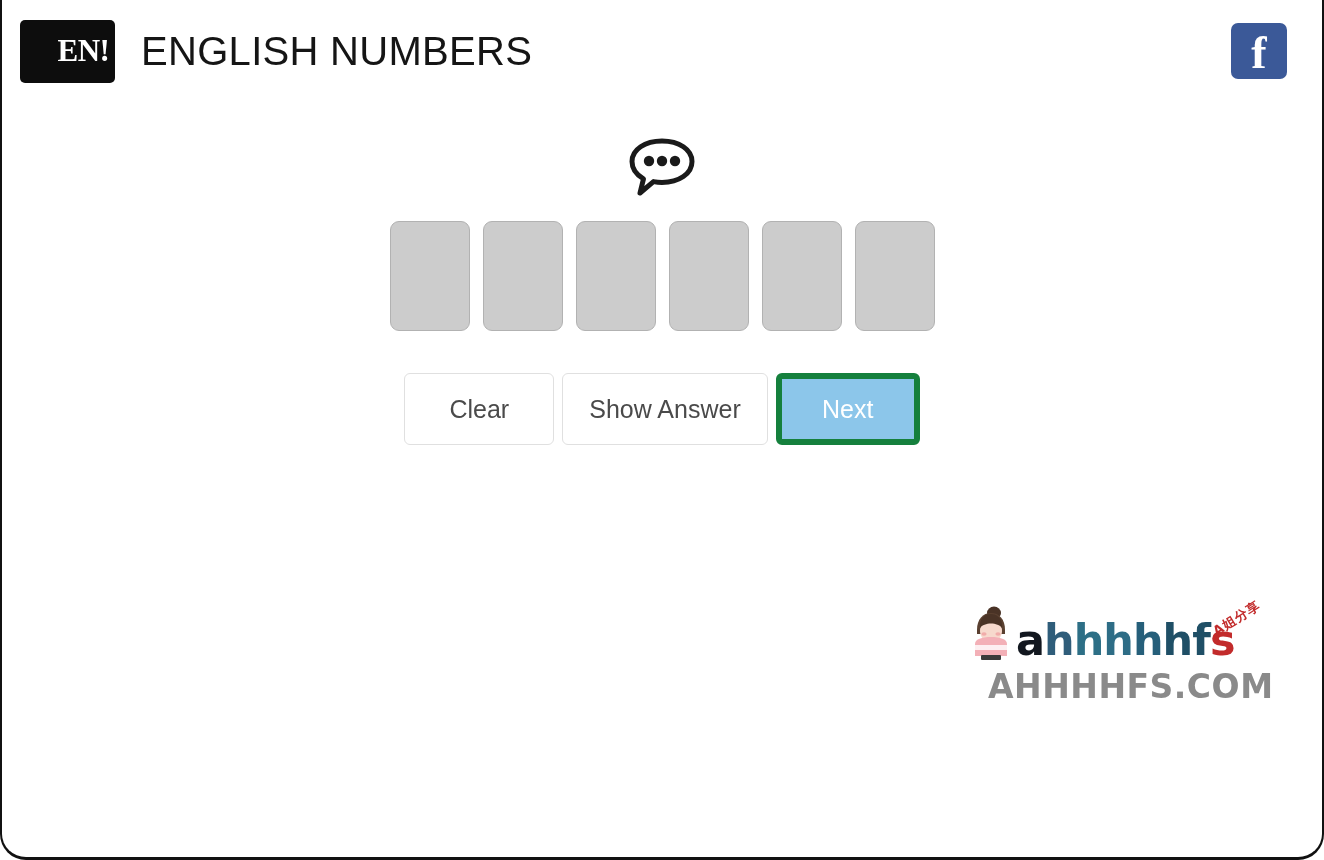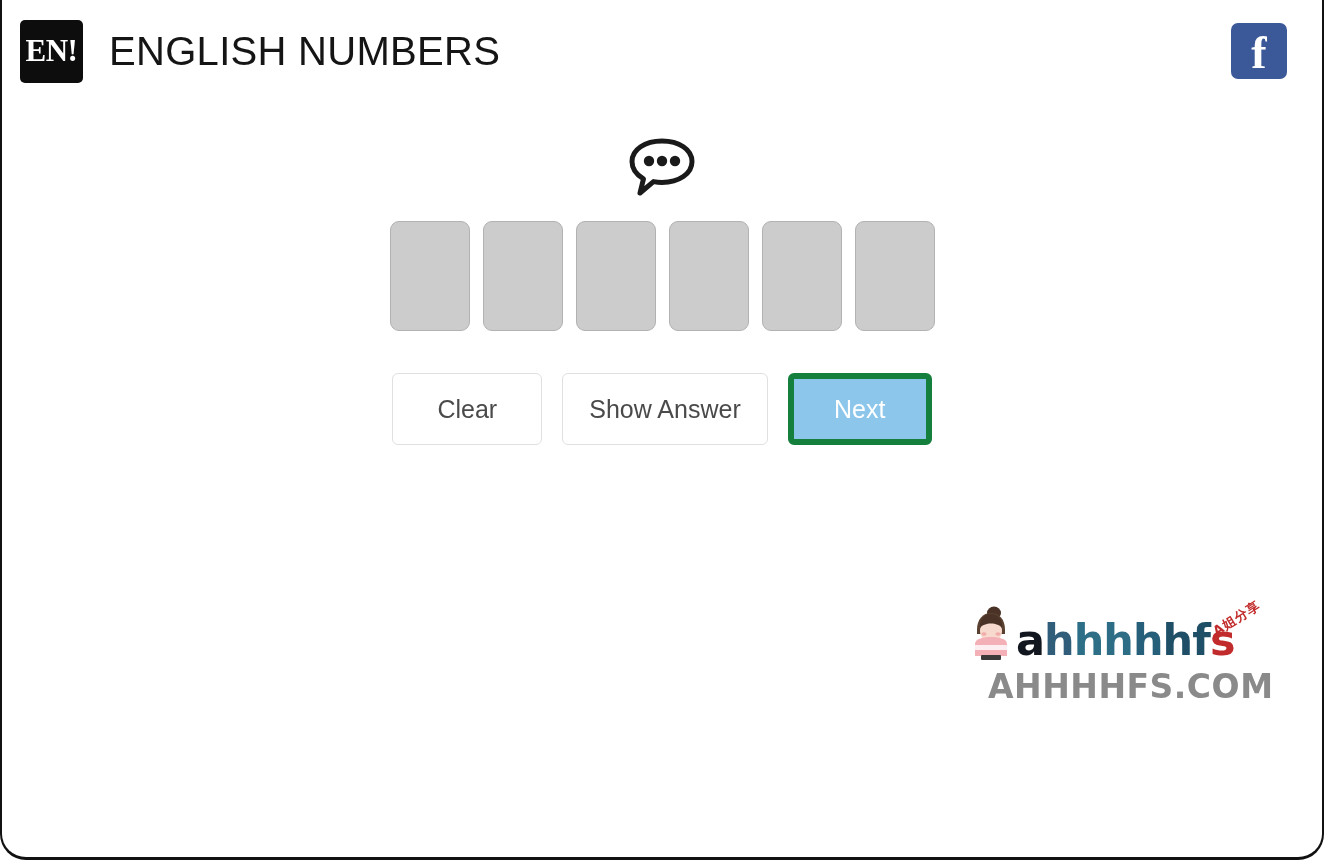--- a/index.html
+++ b/index.html
@@ -50,20 +50,21 @@
 
   #brand-logo {
     width: 63px;
     height: 63px;
     background: #0d0d0d;
     border-radius: 5px;
     display: flex;
     align-items: center;
     justify-content: center;
     flex: none;
+    padding-left: 32px;
   }
   #brand-logo-text {
     color: #ffffff;
     font-family: "Liberation Serif", serif;
     font-weight: 700;
     font-size: 31px;
     letter-spacing: -0.5px;
     line-height: 1;
     transform: translateY(-1px);
   }
@@ -153,21 +154,21 @@
   }
 
   
   #action-bar {
     position: absolute;
     left: 0;
     top: 373px;
     width: 100%;
     display: flex;
     justify-content: center;
-    gap: 20px;
+    gap: 8px;
   }
   .action-btn {
     height: 72px;
     box-sizing: border-box;
     border-radius: 6px;
     font-family: "Liberation Sans", sans-serif;
     font-size: 25px;
     font-weight: 400;
     display: flex;
     align-items: center;

